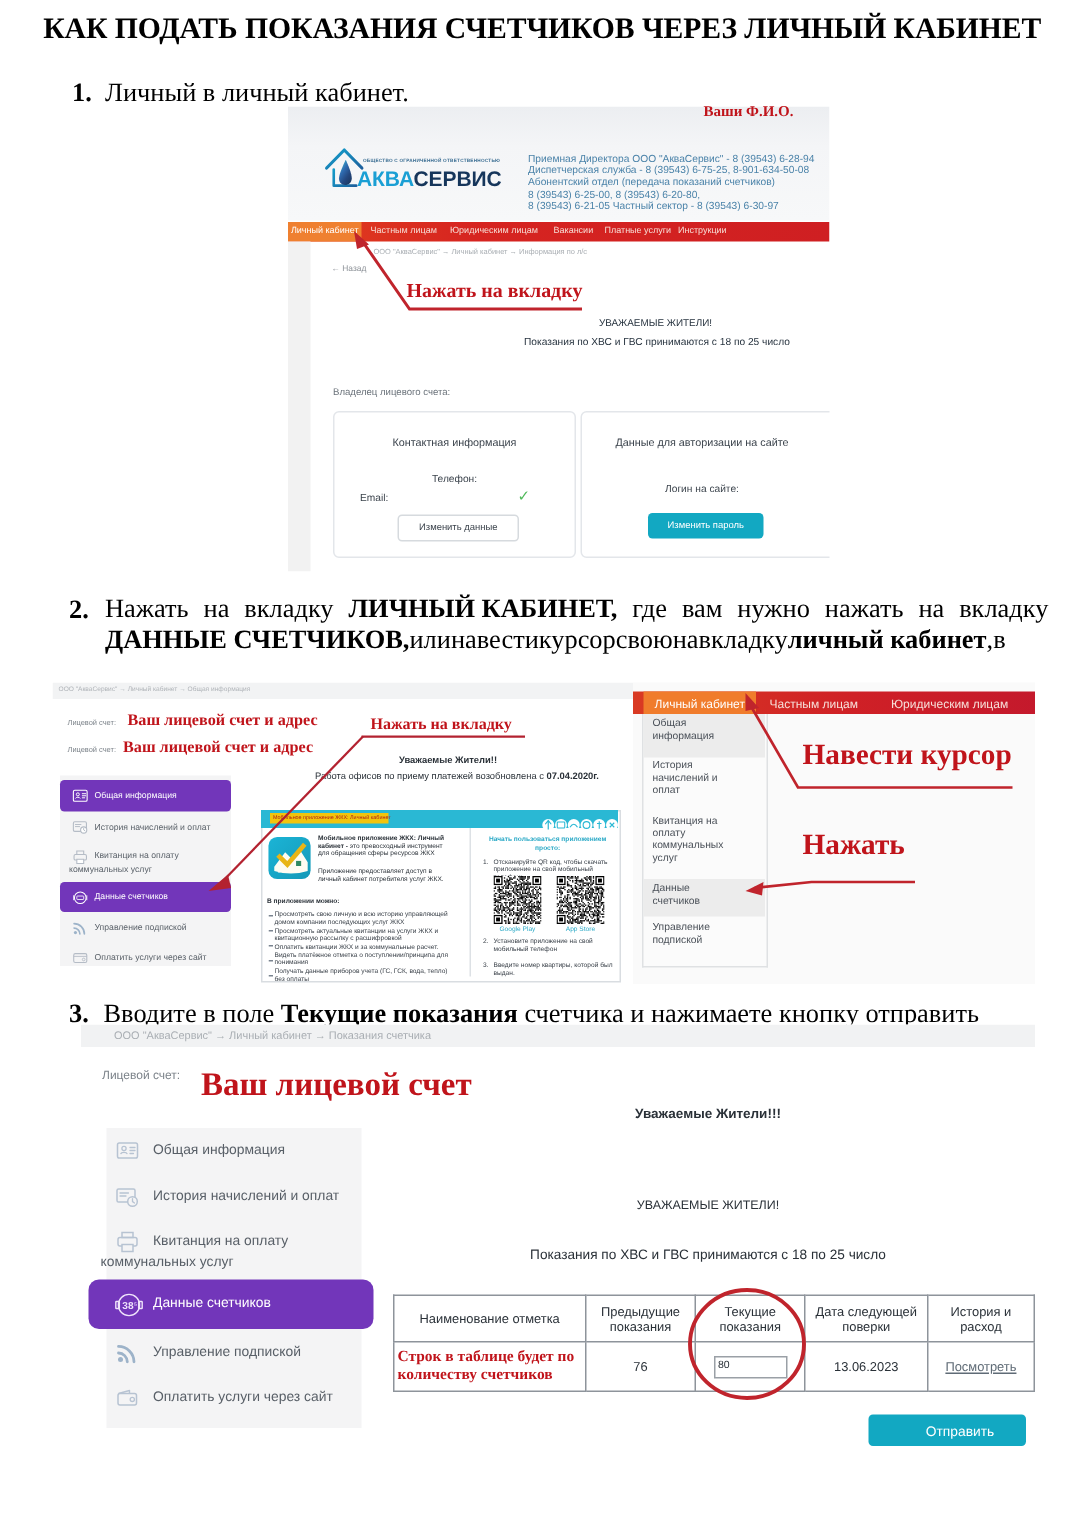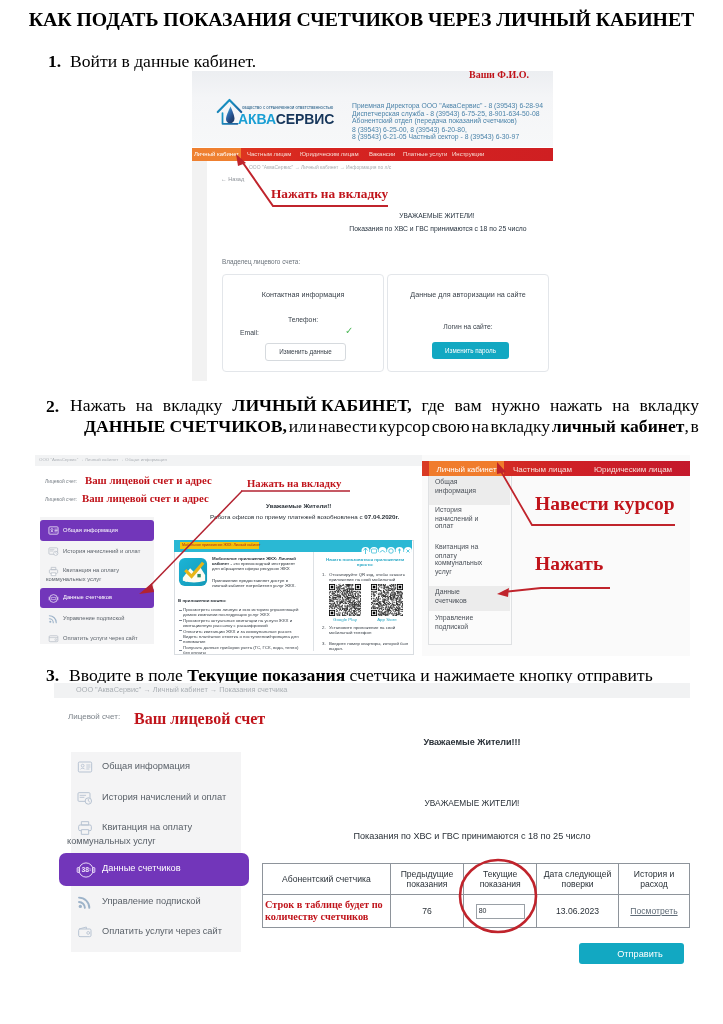--- a/index.html
+++ b/index.html
@@ -72,37 +72,37 @@
       font-size:7px;text-align:left;padding-left:2px;line-height:11px;color:#2a3138;}
   .lnk{color:#5f6b76;text-decoration:underline;}
 </style>
 </head>
 <body>
 
 <div class="page">
   <div class="doc-title">КАК ПОДАТЬ ПОКАЗАНИЯ СЧЕТЧИКОВ ЧЕРЕЗ ЛИЧНЫЙ КАБИНЕТ</div>
 
   <div class="step-num" style="left:48px;top:51px;">1.</div>
-  <div class="step" style="left:70px;top:51px;">Войти в данные кабинет.</div>
+  <div class="step" style="left:70px;top:51px;">Личный в личный кабинет.</div>
 
   <div class="step-num" style="left:46px;top:396px;">2.</div>
   <div class="step step2-body" style="left:70px;top:395px;width:629px;line-height:21px;">
       <div style="display:flex;justify-content:space-between;">
         <span>Нажать</span>
         <span>на</span>
         <span>вкладку</span>
         <span class="b">ЛИЧНЫЙ&nbsp;КАБИНЕТ,</span>
         <span>где</span>
         <span>вам</span>
         <span>нужно</span>
         <span>нажать</span>
         <span>на</span>
         <span>вкладку</span>
       </div>
-      <div style="display:flex;justify-content:space-between;margin-left:14px;">
+      <div style="display:flex;">
         <span class="b">ДАННЫЕ&nbsp;СЧЕТЧИКОВ,</span>
         <span>или</span>
         <span>навести</span>
         <span>курсор</span>
         <span>свою</span>
         <span>на</span>
         <span>вкладку</span>
         <span><span class="b">личный&nbsp;кабинет</span>,</span>
         <span>в</span>
       </div>
@@ -158,21 +158,21 @@
     <div class="ctr-t" style="left:30px;top:187px;font-size:6.4px;color:#6b737b;">Владелец лицевого счета:</div>
     <div class="card1" style="left:30px;top:203px;width:160px;height:96px;">
       <div class="ctr-t" style="left:0;top:15px;width:160px;text-align:center;font-size:7.2px;color:#3b434c;">Контактная информация</div>
       <div class="ctr-t" style="left:0;top:41px;width:160px;text-align:center;font-size:6.8px;color:#3b434c;">Телефон:</div>
       <div class="ctr-t" style="left:17px;top:54px;font-size:6.8px;color:#3b434c;">Email:</div>
       <div style="position:absolute;left:122px;top:50px;color:#4fb95a;font-size:10px;font-family:'Liberation Sans',sans-serif;">✓</div>
       <div style="position:absolute;left:42px;top:68px;width:79px;height:16px;border:1px solid #d6dade;border-radius:3px;">
         <span style="position:absolute;left:0;top:4.3px;width:79px;text-align:center;font-family:'Liberation Sans',sans-serif;font-size:6.3px;color:#3b434c;">Изменить данные</span>
       </div>
     </div>
-    <div class="card1" style="left:195px;top:203px;width:160px;height:96px;">
+    <div class="card1" style="left:195px;top:203px;width:160px;height:96px;padding-left:27px;">
       <div class="ctr-t" style="left:0;top:15px;width:160px;text-align:center;font-size:7.2px;color:#3b434c;">Данные для авторизации на сайте</div>
       <div class="ctr-t" style="left:0;top:48px;width:160px;text-align:center;font-size:6.8px;color:#3b434c;">Логин на сайте:</div>
       <div style="position:absolute;left:44px;top:67px;width:77px;height:17px;background:#12a8c2;border-radius:3px;">
         <span style="position:absolute;left:0;top:4.6px;width:77px;text-align:center;font-family:'Liberation Sans',sans-serif;font-size:6.3px;color:#fff;">Изменить пароль</span>
       </div>
     </div>
   </div>
 
   <div class="ann" style="left:469px;top:69px;font-size:10px;">Ваши Ф.И.О.</div>
   <div class="ann" style="left:271px;top:186px;font-size:13.3px;">Нажать на вкладку</div>
@@ -1604,21 +1604,21 @@
     </svg>
     <div style="position:absolute;left:48px;top:243px;font-family:'Liberation Sans',sans-serif;font-size:9.25px;color:#585f67;white-space:nowrap;">Оплатить услуги через сайт</div>
 
     <div style="position:absolute;left:318px;top:54px;width:200px;text-align:center;font-family:'Liberation Sans',sans-serif;font-size:9px;color:#2a3138;font-weight:bold;white-space:nowrap;">Уважаемые Жители!!!</div>
     <div style="position:absolute;left:318px;top:115px;width:200px;text-align:center;font-family:'Liberation Sans',sans-serif;font-size:8.3px;color:#2a3138;white-space:nowrap;">УВАЖАЕМЫЕ ЖИТЕЛИ!</div>
     <div style="position:absolute;left:248px;top:148px;width:340px;text-align:center;font-family:'Liberation Sans',sans-serif;font-size:9.1px;color:#2a3138;white-space:nowrap;">Показания по ХВС и ГВС принимаются с 18 по 25 число</div>
 
     <table class="mtable">
       <thead>
         <tr>
-          <th style="width:125px;">Абонентский счетчика</th>
+          <th style="width:125px;">Наименование отметка</th>
           <th style="width:73px;">Предыдущие показания</th>
           <th style="width:73px;">Текущие показания</th>
           <th style="width:86px;">Дата следующей поверки</th>
           <th style="width:71px;">История и расход</th>
         </tr>
       </thead>
       <tbody>
         <tr>
           <td class="red b"><span style="white-space:nowrap;">Строк в таблице будет по</span><br><span style="white-space:nowrap;">количеству счетчиков</span></td>
           <td>76</td>
@@ -1626,17 +1626,17 @@
           <td>13.06.2023</td>
           <td><span class="lnk">Посмотреть</span></td>
         </tr>
       </tbody>
     </table>
     <div style="position:absolute;left:525px;top:260px;width:105px;height:21px;background:#12a8c2;border-radius:3px;">
       <span style="position:absolute;left:0;top:5.5px;width:122px;text-align:center;font-family:'Liberation Sans',sans-serif;font-size:9.2px;color:#fff;">Отправить</span>
     </div>
   </div>
 
-  <div class="ann" style="left:134px;top:710px;font-size:16px;">Ваш лицевой счет</div>
+  <div class="ann" style="left:134px;top:710px;font-size:22px;">Ваш лицевой счет</div>
   <svg class="over" width="723" height="1024">
     <ellipse cx="498" cy="896" rx="38" ry="36" fill="none" stroke="#c0242c" stroke-width="2.6"></ellipse>
   </svg>
 </div>
 
 </body></html>

